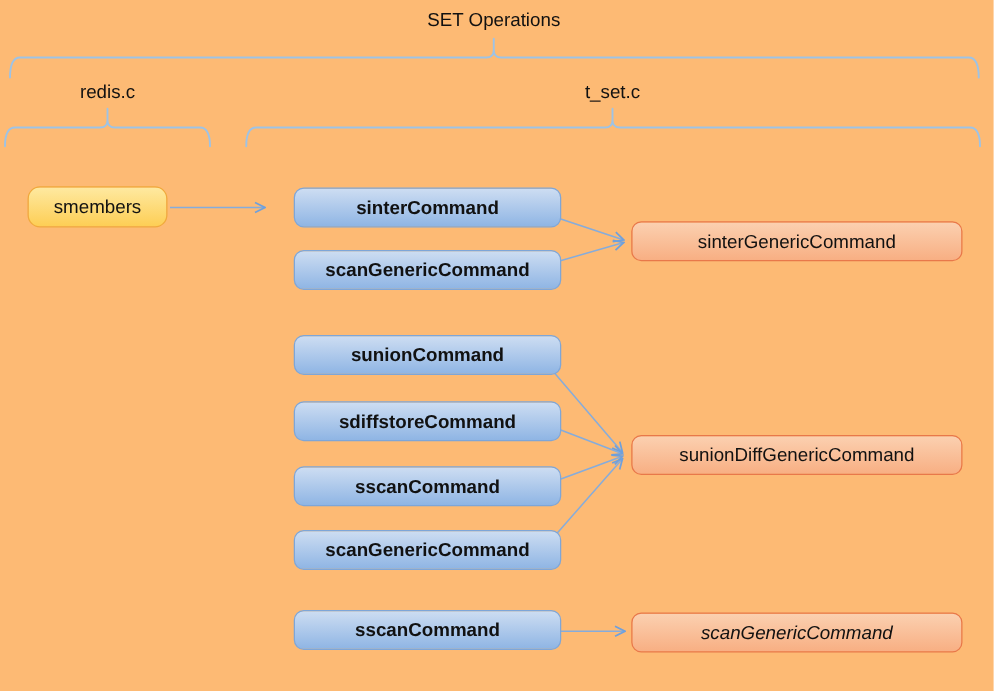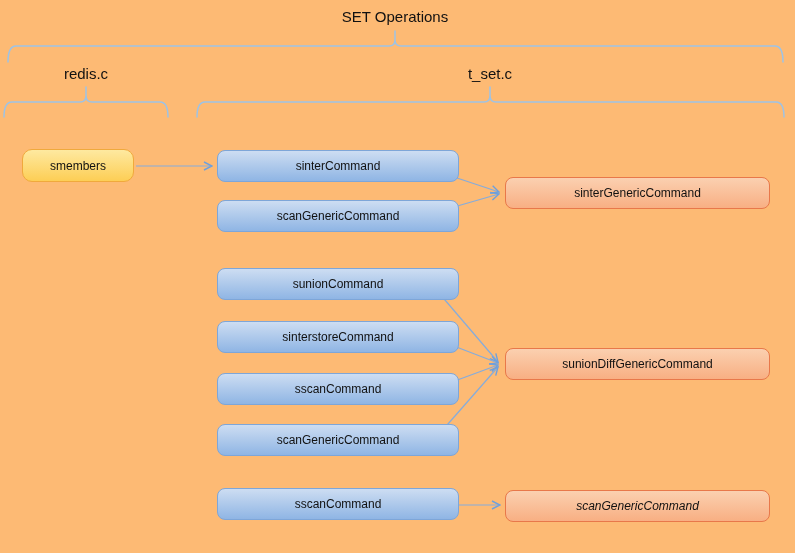--- a/index.html
+++ b/index.html
@@ -15,29 +15,30 @@
     position:absolute;
     text-align:center;
     font-size:15px;
     color:#111;
     white-space:nowrap;
   }
   #svg-layer{position:absolute;left:0;top:0;width:795px;height:553px;}
   .node{
     position:absolute;
     display:flex;align-items:center;justify-content:center;
-    font-size:12px;
+    font-size:15px;
     white-space:nowrap;
     box-sizing:border-box;
   }
   .node.blue{
-    width:242px;height:32px;left:217px;
+    width:214px;height:32px;left:235px;
     border:1.5px solid var(--blue-box-border,#7EA6D8);
     border-radius:8px;
     background:linear-gradient(to bottom,var(--blue-box-top,#CDDDF2),var(--blue-box-bottom,#8FB5E4));
+    font-weight:bold;
   }
   .node.orange{
     width:265px;height:32px;left:505px;
     border:1.5px solid var(--orange-box-border,#E8784A);
     border-radius:8px;
     background:linear-gradient(to bottom,var(--orange-box-top,#FBD0B0),var(--orange-box-bottom,#F8AF83));
   }
   .node.yellow{
     width:112px;height:33px;left:22px;top:149px;
     border:1.5px solid var(--yellow-box-border,#F0A93C);
@@ -77,21 +78,21 @@
 
   <div class="lbl" style="left:295px;top:8px;width:200px;">SET Operations</div>
   <div class="lbl" style="left:36px;top:65px;width:100px;">redis.c</div>
   <div class="lbl" style="left:440px;top:65px;width:100px;">t_set.c</div>
 
   <div class="node yellow">smembers</div>
 
   <div class="node blue" style="top:150px;">sinterCommand</div>
   <div class="node blue" style="top:200px;">scanGenericCommand</div>
   <div class="node blue" style="top:268px;">sunionCommand</div>
-  <div class="node blue" style="top:321px;">sinterstoreCommand</div>
+  <div class="node blue" style="top:321px;">sdiffstoreCommand</div>
   <div class="node blue" style="top:373px;">sscanCommand</div>
   <div class="node blue" style="top:424px;">scanGenericCommand</div>
   <div class="node blue" style="top:488px;">sscanCommand</div>
 
   <div class="node orange" style="top:177px;">sinterGenericCommand</div>
   <div class="node orange" style="top:348px;">sunionDiffGenericCommand</div>
   <div class="node orange" style="top:490px;font-style:italic;">scanGenericCommand</div>
 
 </div>
 

